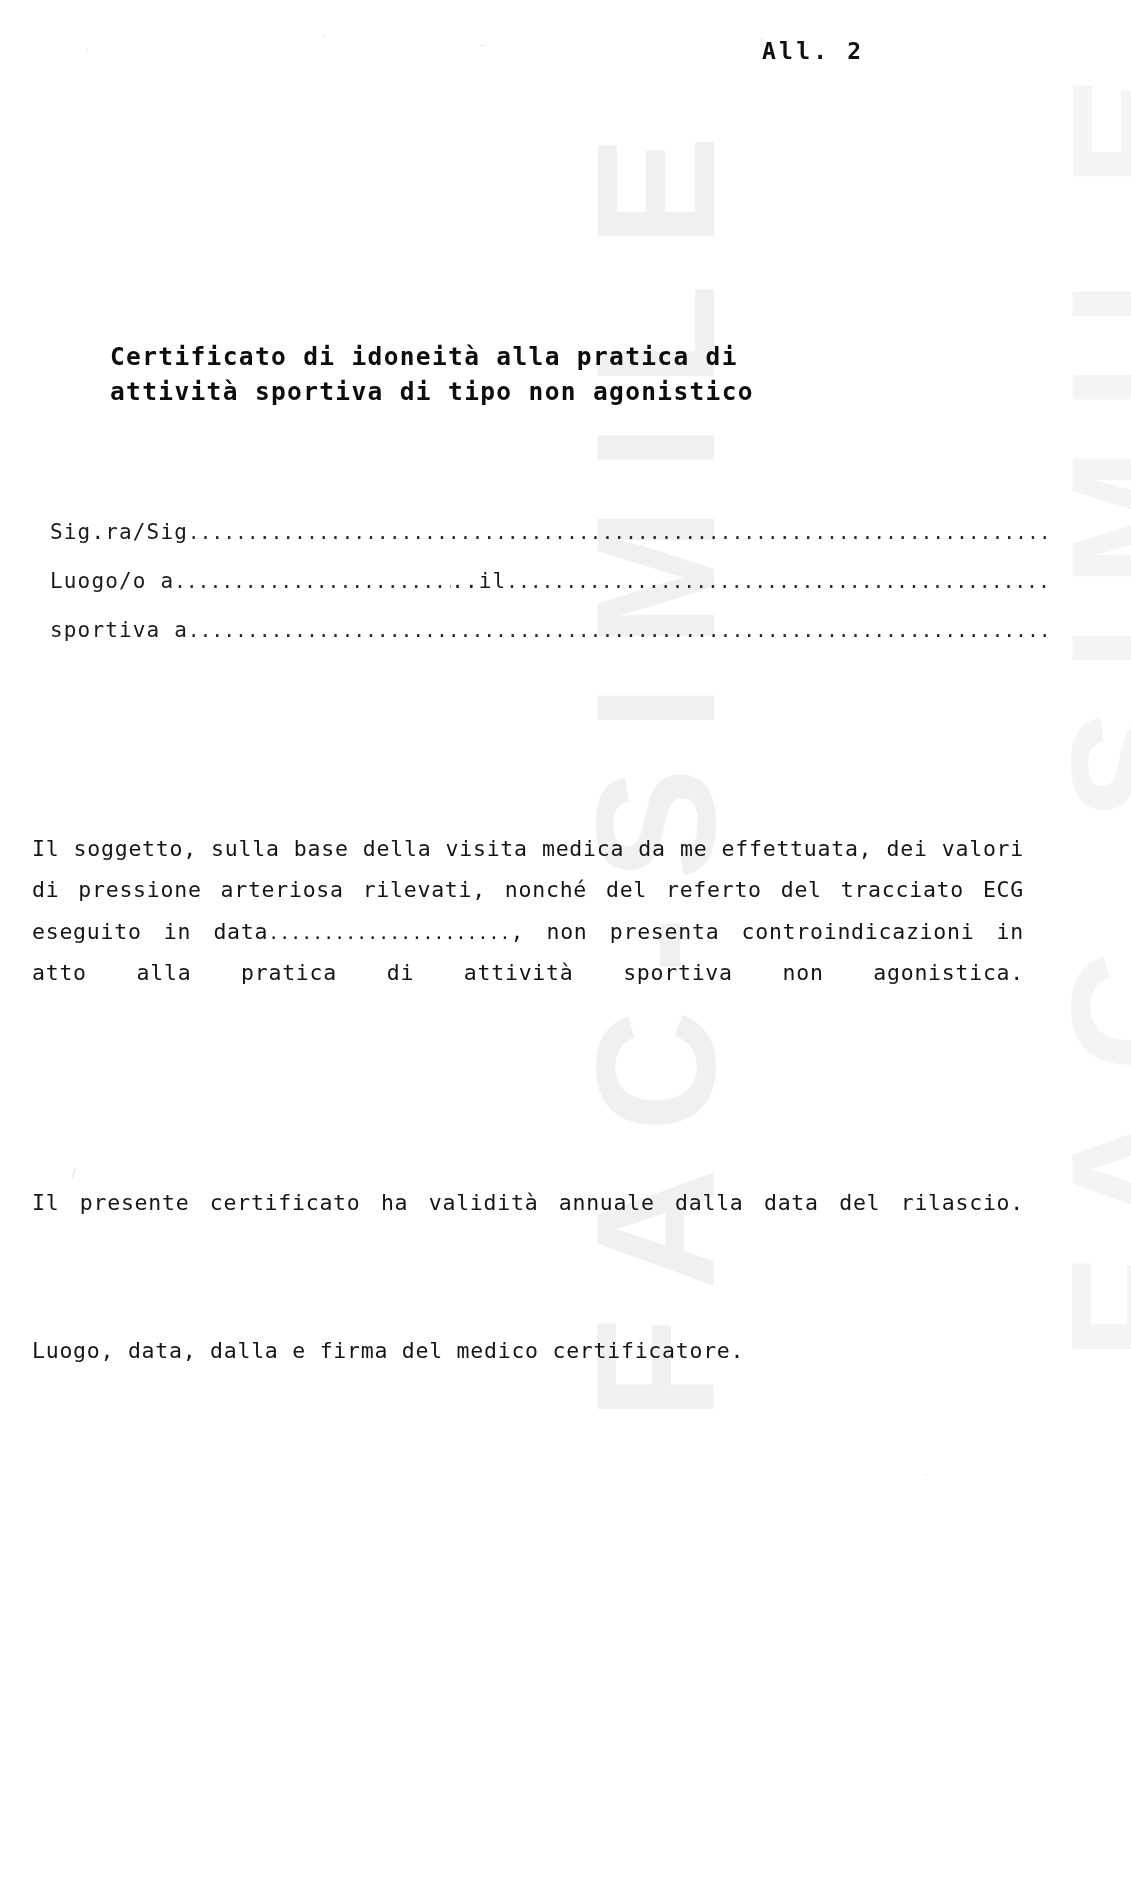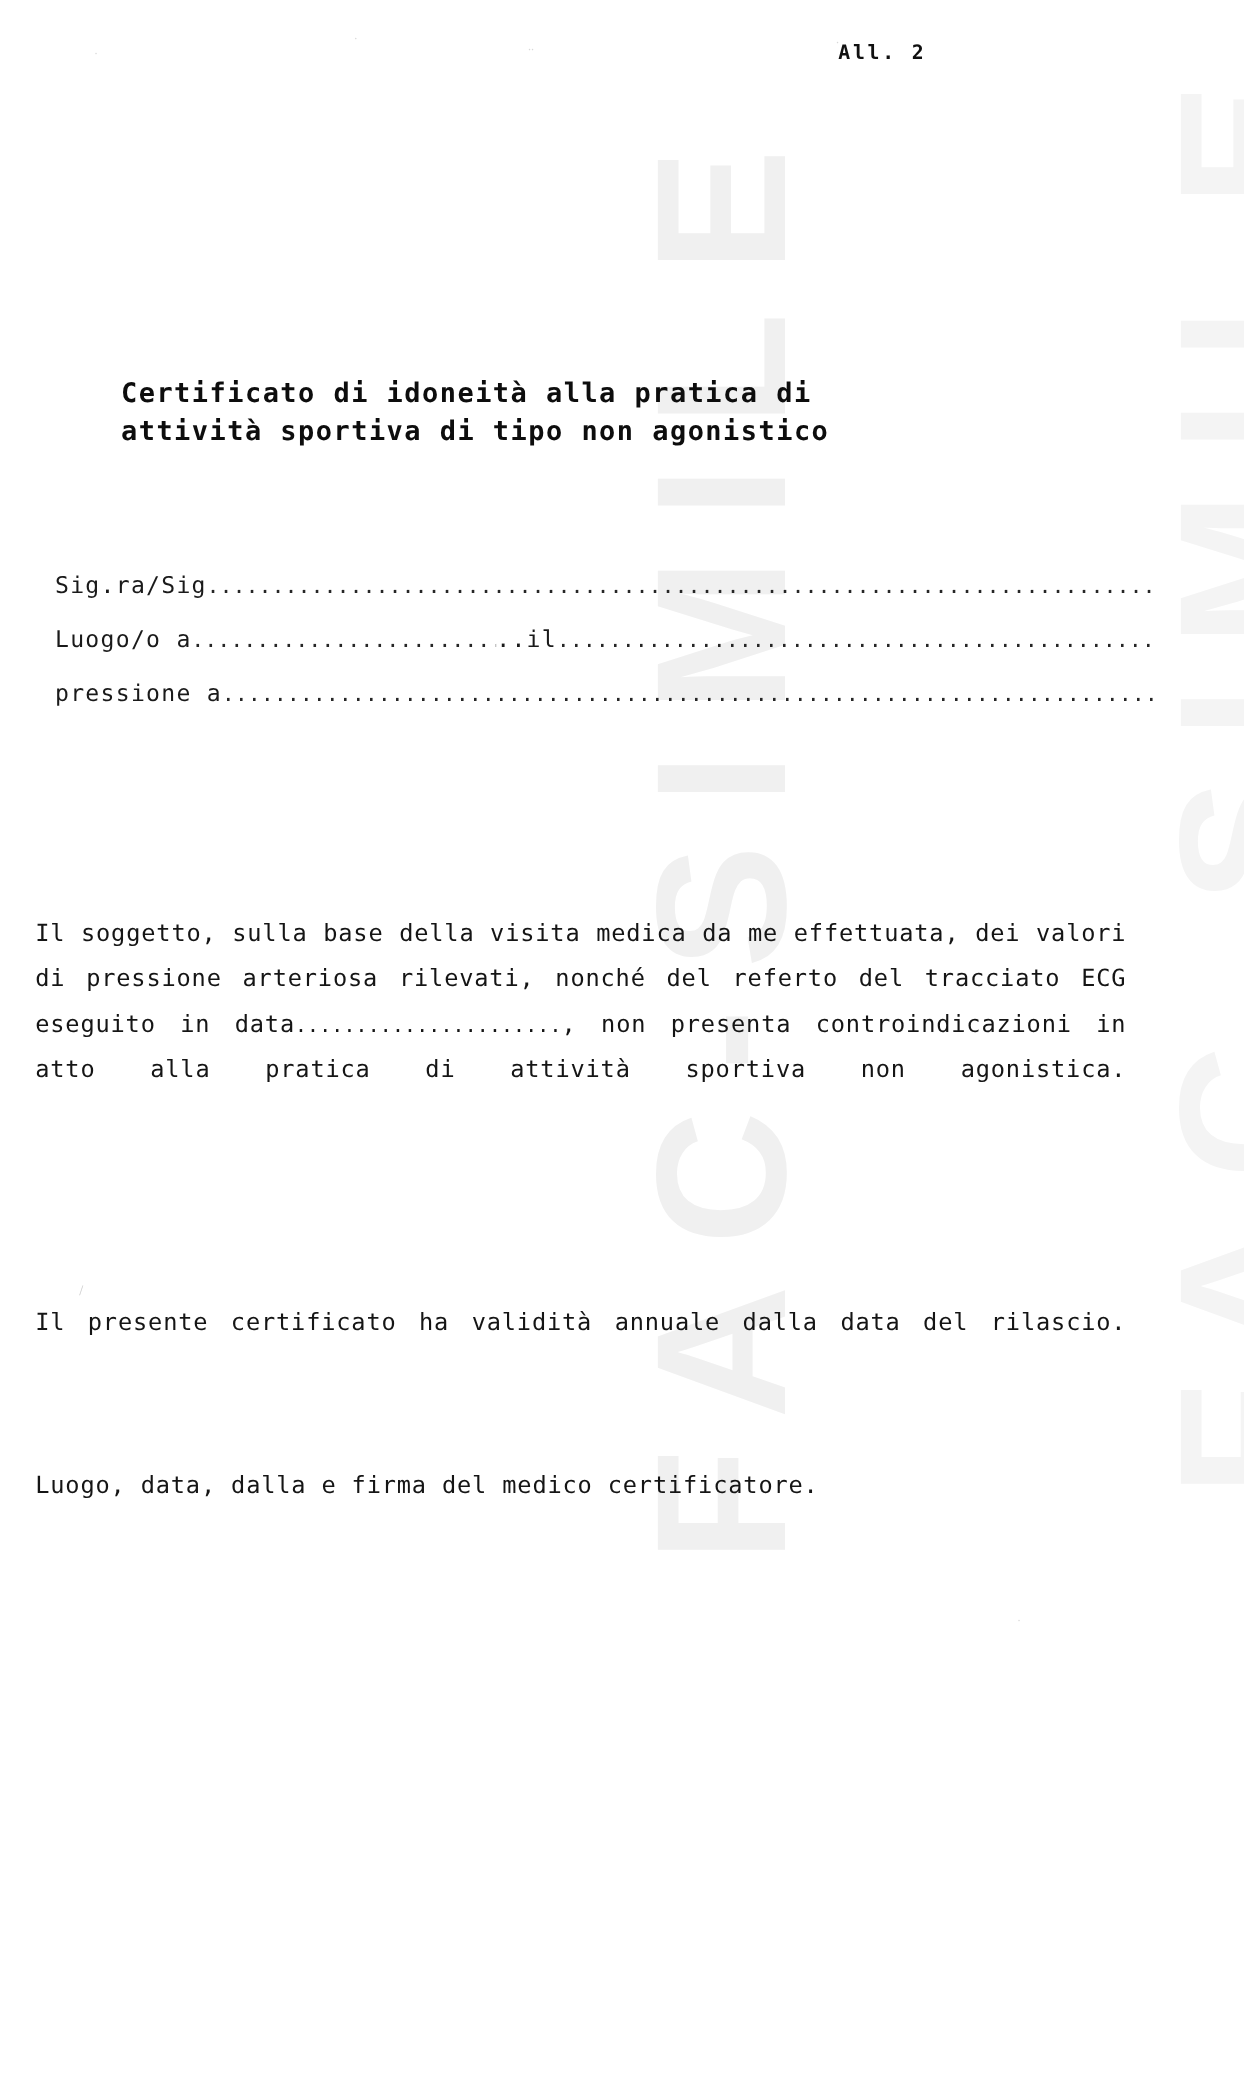--- a/index.html
+++ b/index.html
@@ -66,21 +66,21 @@
   .cm-2 { left: 322px; top: 26px; }
   .cm-3 { left: 480px; top: 36px; }
   .cm-4 { left: 760px; top: 30px; }
   .cm-5 { left: 925px; top: 1465px; }
   .cm-6 { left: 72px;  top: 1165px; color:#c9c9c9; font-size: 13px;}
 
   .allegato {
     position: absolute;
     left: 762px;
     top: 38px;
-    font-size: 18px;
+    font-size: 23px;
     font-weight: 700;
     letter-spacing: 0.14em;
     color: #101010;
   }
 
   .doc-title {
     position: absolute;
     left: 110px;
     top: 340px;
     width: 730px;
@@ -184,21 +184,21 @@
       </div>
 
       <div class="field-row">
         <span class="field-label">Luogo/o a</span>
         <span class="dots-grow">...................................................................................</span>
         <span class="field-label">..il</span>
         <span class="dots">..............................................</span>
       </div>
 
       <div class="field-row">
-        <span class="field-label">pressione a</span>
+        <span class="field-label">sportiva a</span>
         <span class="dots-grow">.............................................................................................................</span>
       </div>
 
     </div>
 
     <div class="body-para p1"><span>Il soggetto, sulla base della visita medica da me effettuata, dei valori di pressione arteriosa rilevati, nonché del referto del tracciato ECG eseguito in data</span><span class="inline-dots">......................</span><span>, non presenta controindicazioni in atto alla pratica di attività sportiva non agonistica.</span></div>
 
     <div class="body-para p2">Il presente certificato ha validità annuale dalla data del rilascio.</div>
 
     <div class="body-para p3">Luogo, data, dalla e firma del medico certificatore.</div>

